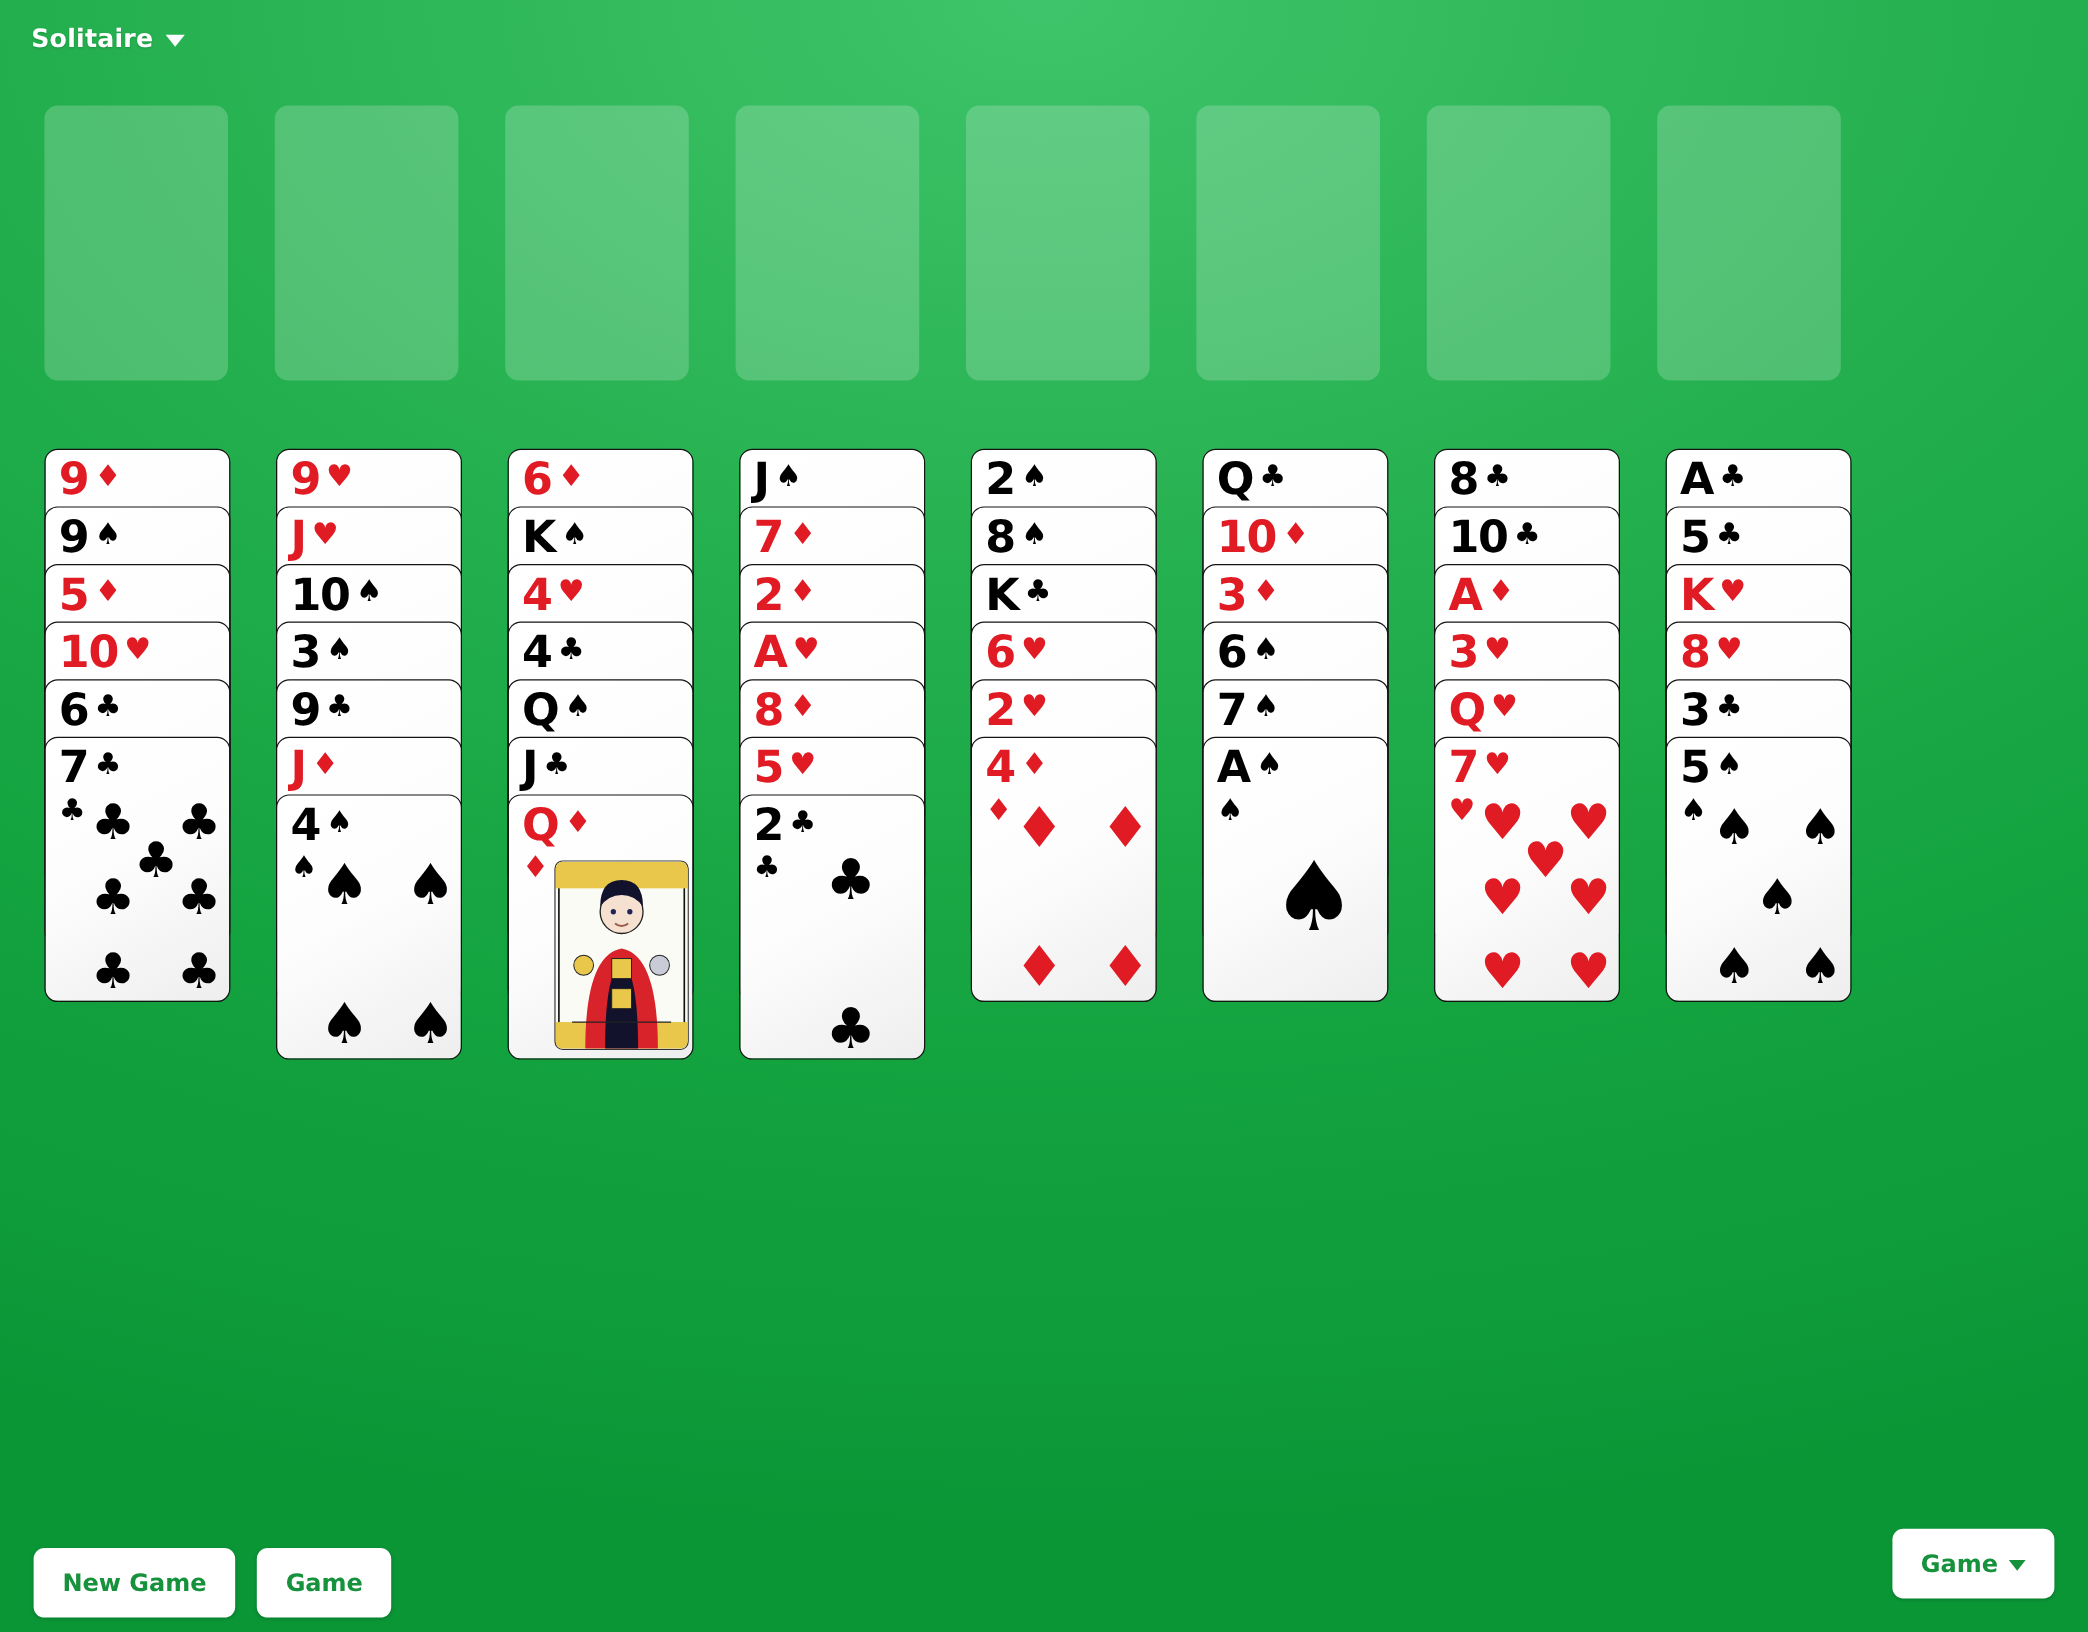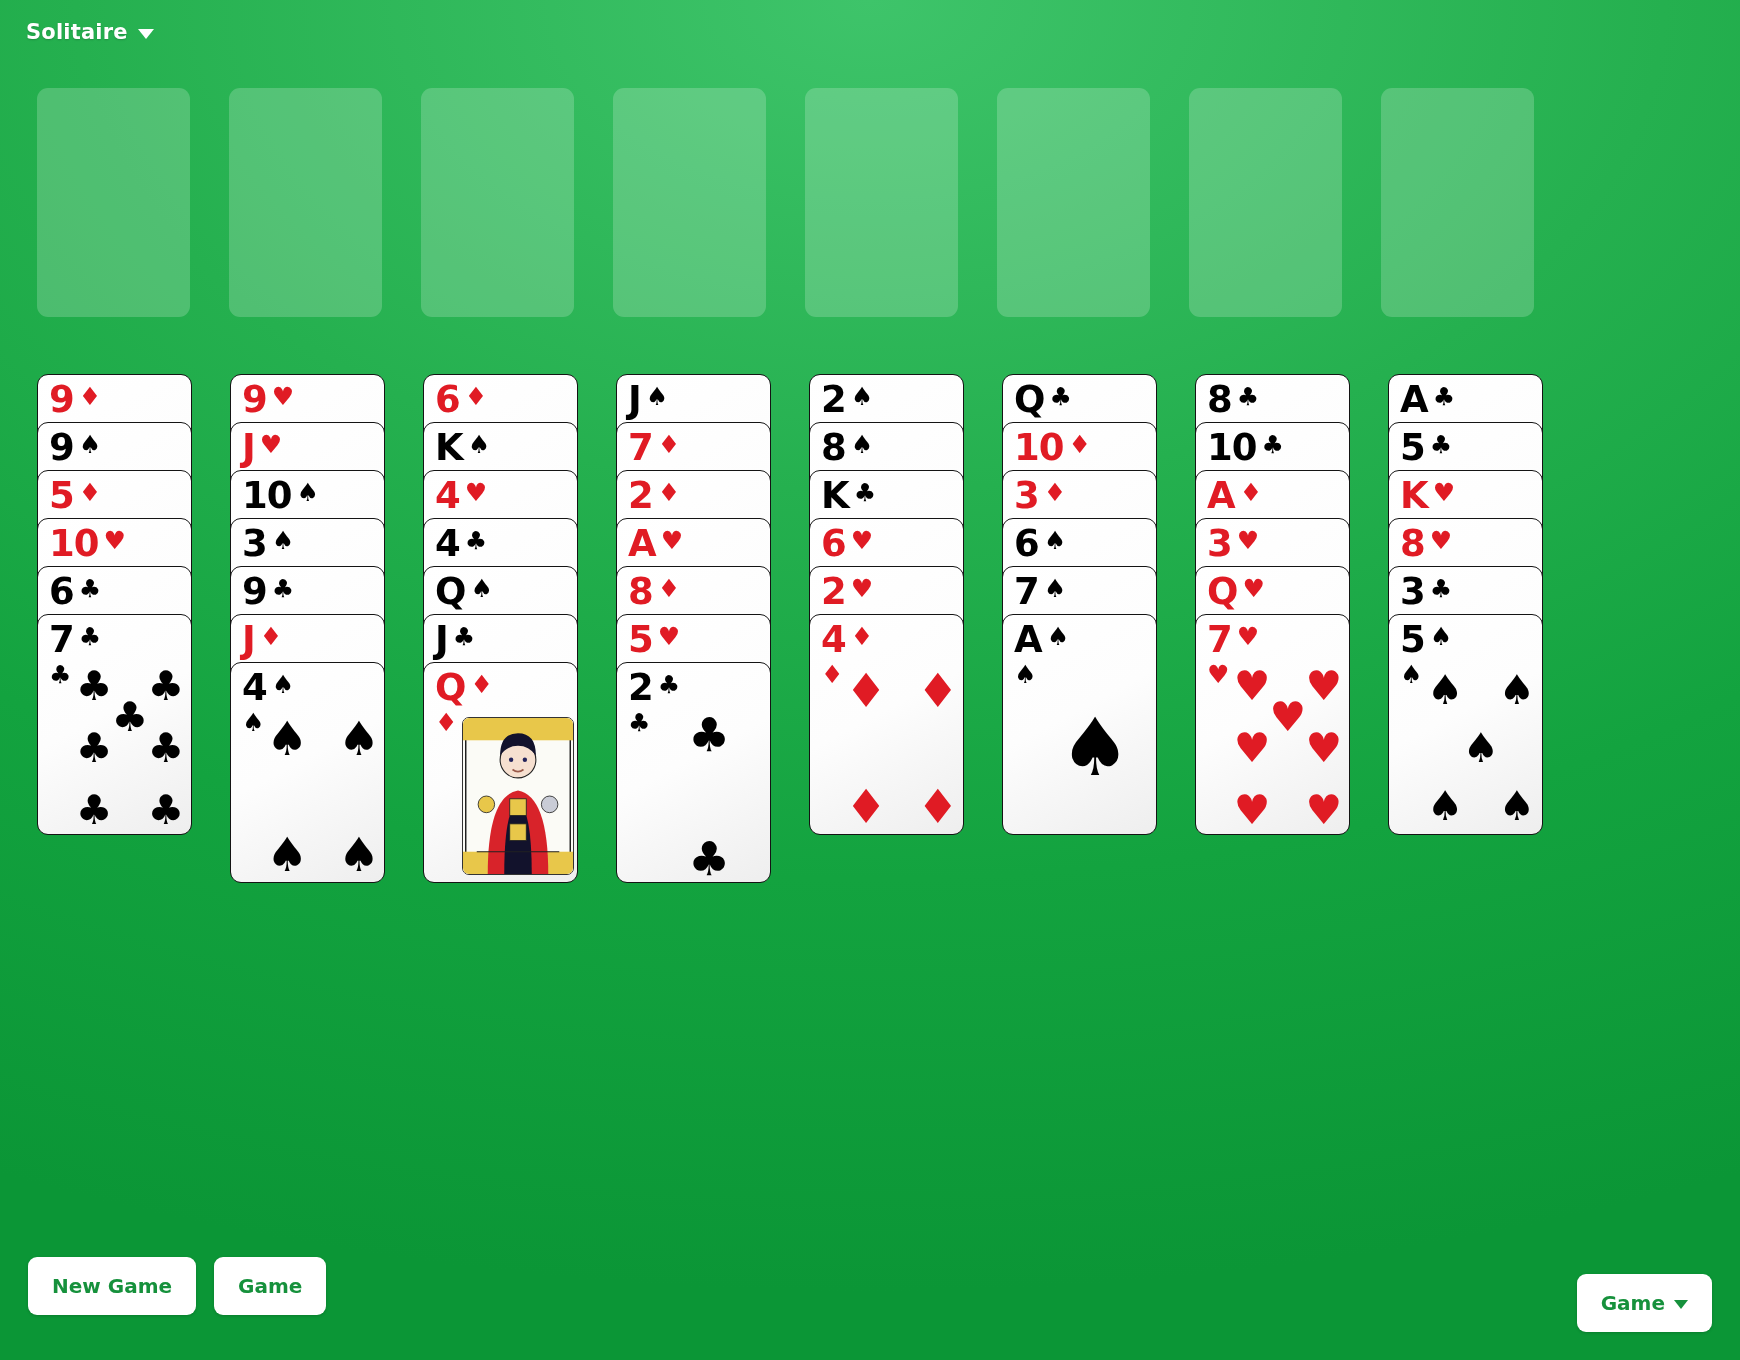--- a/index.html
+++ b/index.html
@@ -121,21 +121,21 @@
     width: 112px; height: 158px;
     border: 1.4px solid #333;
     border-radius: 7px;
     overflow: hidden;
     background: #fefefe;
   }
 
   
   #bottom-left {
     position: absolute;
-    left: 28px; bottom: 45px;
+    left: 28px; bottom: 12px;
     display: flex; gap: 18px;
   }
   #bottom-right {
     position: absolute;
     right: 28px; bottom: 28px;
   }
   .btn {
     background: #ffffff;
     color: #16913c;
     border: none;

